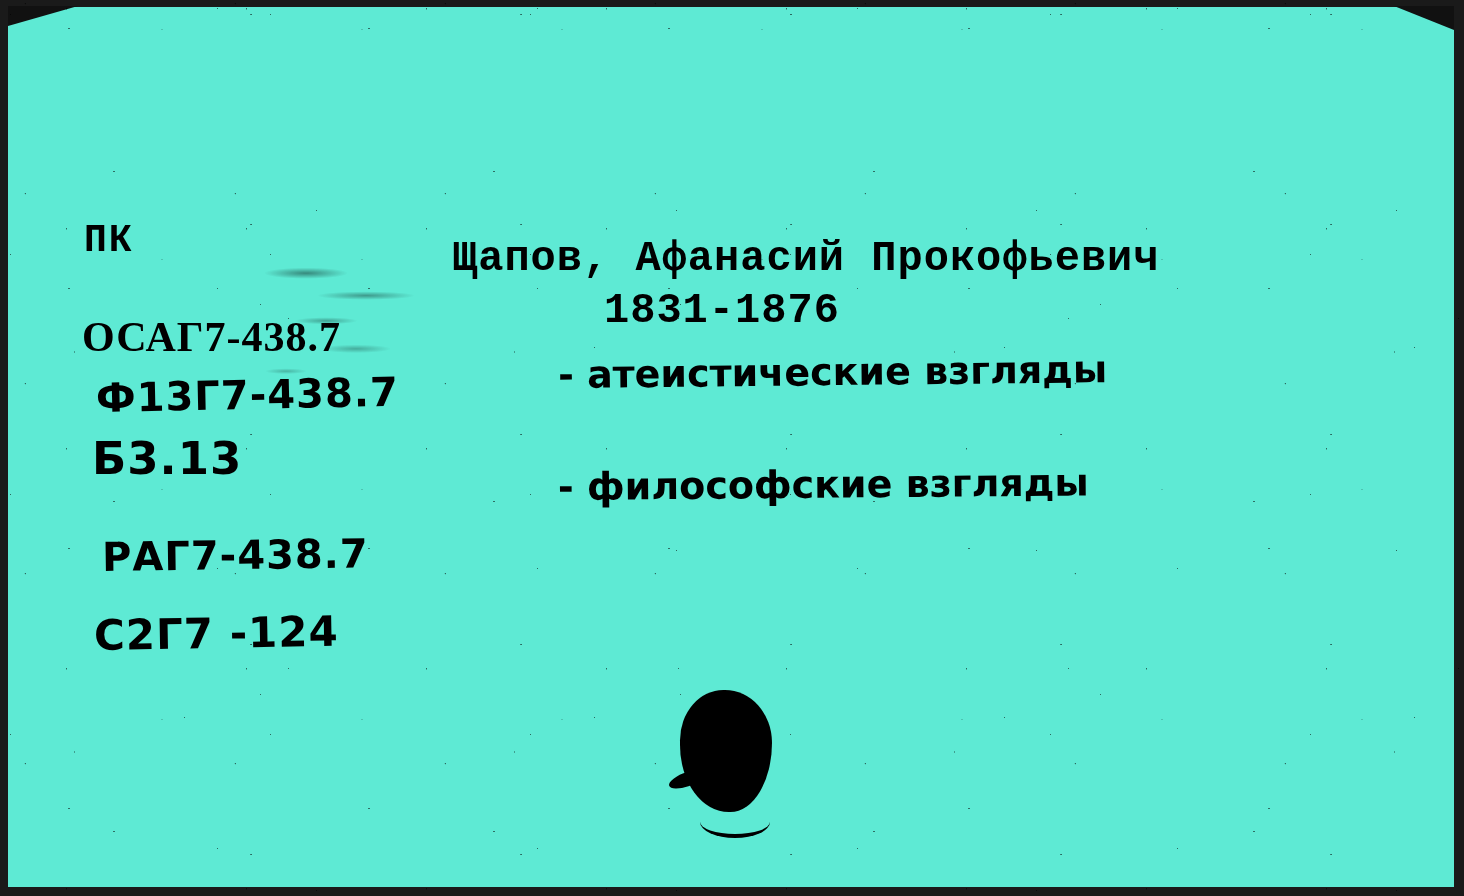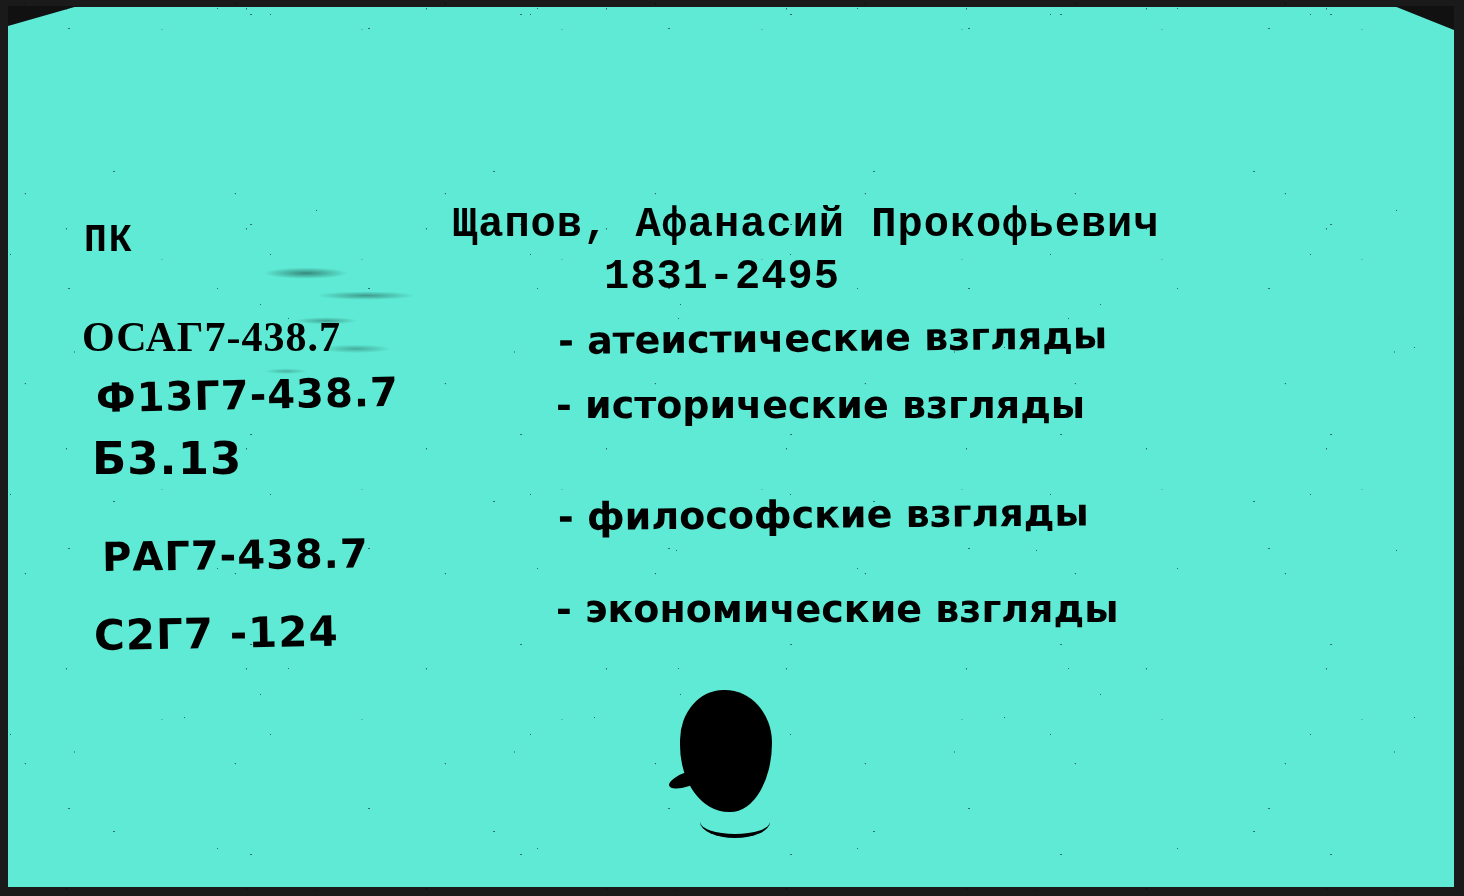--- a/index.html
+++ b/index.html
@@ -105,21 +105,21 @@
       radial-gradient(ellipse 70px 6px at 60% 34%, rgba(0,0,0,.45), transparent 70%),
       radial-gradient(ellipse 45px 5px at 40% 52%, rgba(0,0,0,.40), transparent 70%),
       radial-gradient(ellipse 50px 6px at 55% 72%, rgba(0,0,0,.35), transparent 70%),
       radial-gradient(ellipse 30px 4px at 20% 88%, rgba(0,0,0,.30), transparent 70%);
   }
 
   
   .right-col {
     position: absolute;
     left: 452px;
-    top: 204px;
+    top: 238px;
     width: 960px;
   }
   .r-name   { font-size: 42px; line-height: 1; letter-spacing: 1px; }
   .r-years  { font-size: 42px; line-height: 1; letter-spacing: 1px;
               margin-top: 10px; margin-left: 152px; }
   .r-socio  { font-size: 42px; line-height: 1; letter-spacing: 1px;
               margin-top: 16px; margin-left: 84px; }
   .r-line   { font-family: "DejaVu Sans", sans-serif; font-weight: 700; }
   .r-ateist { font-size: 38px; line-height: 1; margin-top: 24px; margin-left: 106px;
               transform: rotate(-0.6deg); transform-origin: left center; }
@@ -179,25 +179,23 @@
     <div class="hand l-f13">Ф13Г7-438.7</div>
     <div class="hand l-b3">Б3.13</div>
     <div class="hand l-rag">РАГ7-438.7</div>
     <div class="hand l-sg">С2Г7 -124</div>
   </div>
 
   <div class="smudge"></div>
 
   <div class="right-col">
     <div class="typed r-name">Щапов, Афанасий Прокофьевич</div>
-    <div class="typed r-years">1831-2495</div>
+    <div class="typed r-years">1831-1876</div>
     <div class="r-line r-ateist">- атеистические взгляды</div>
-    <div class="r-line r-istor">- исторические взгляды</div>
     <div class="r-line r-filos">- философские взгляды</div>
-    <div class="r-line r-ekon">- экономические взгляды</div>
   </div>
 
   <div class="blot"></div>
   <div class="blot-tail"></div>
   <div class="blot-stroke"></div>
 
   <div class="noise"></div>
 </div>
 
 </body></html>

